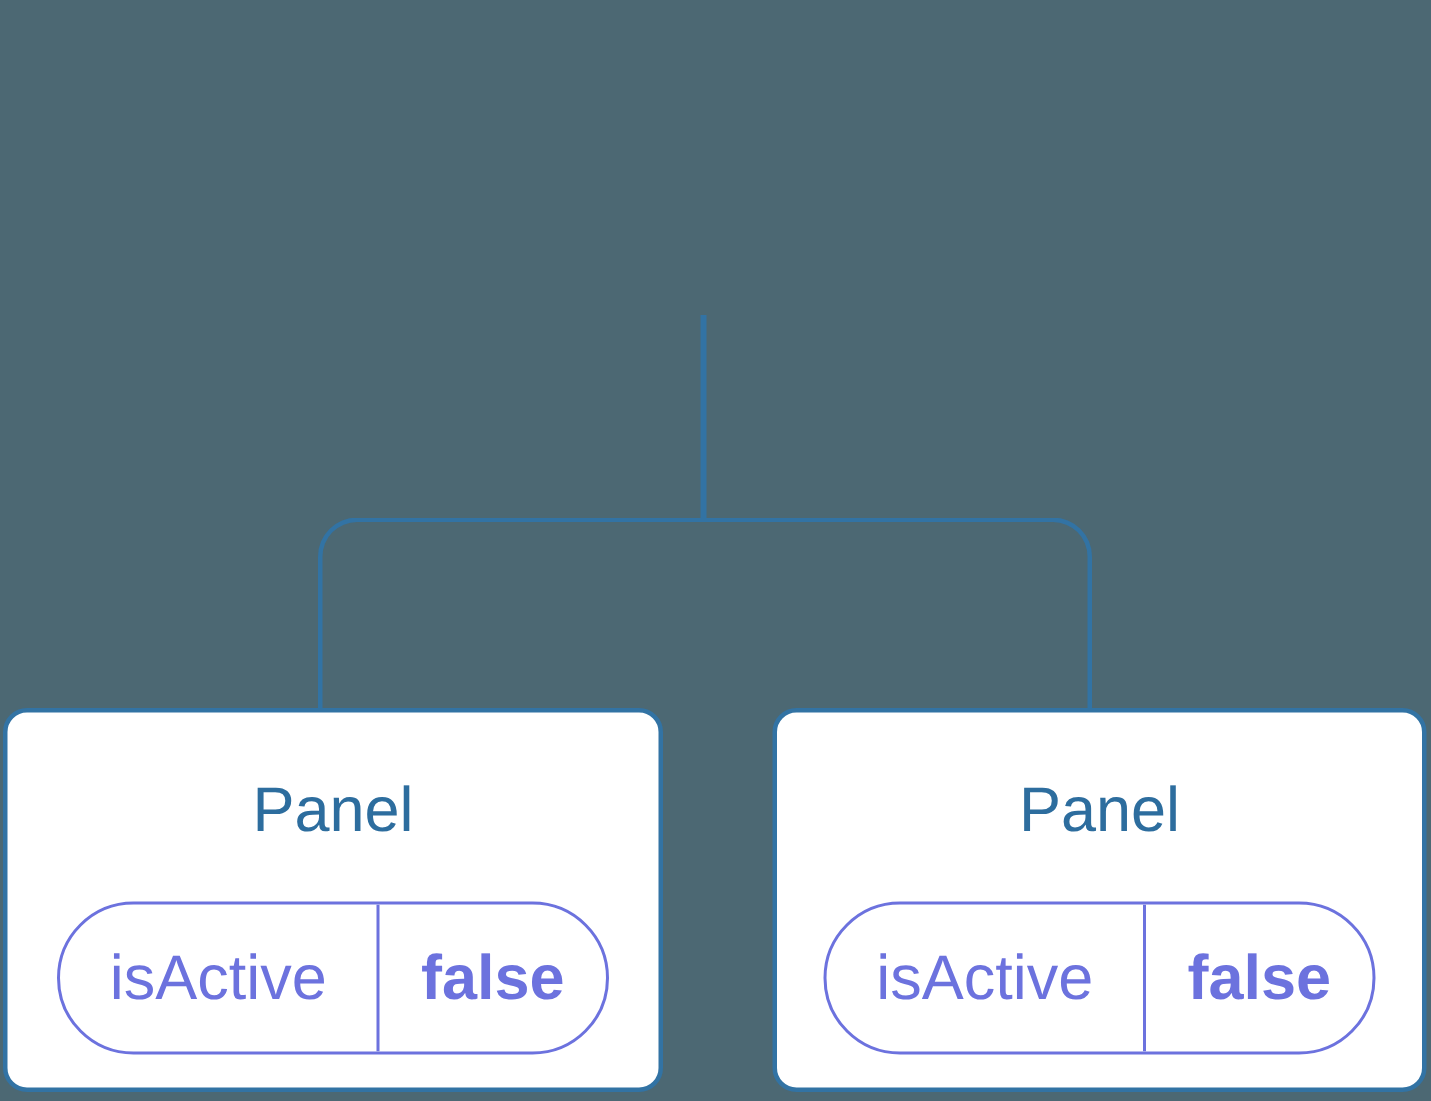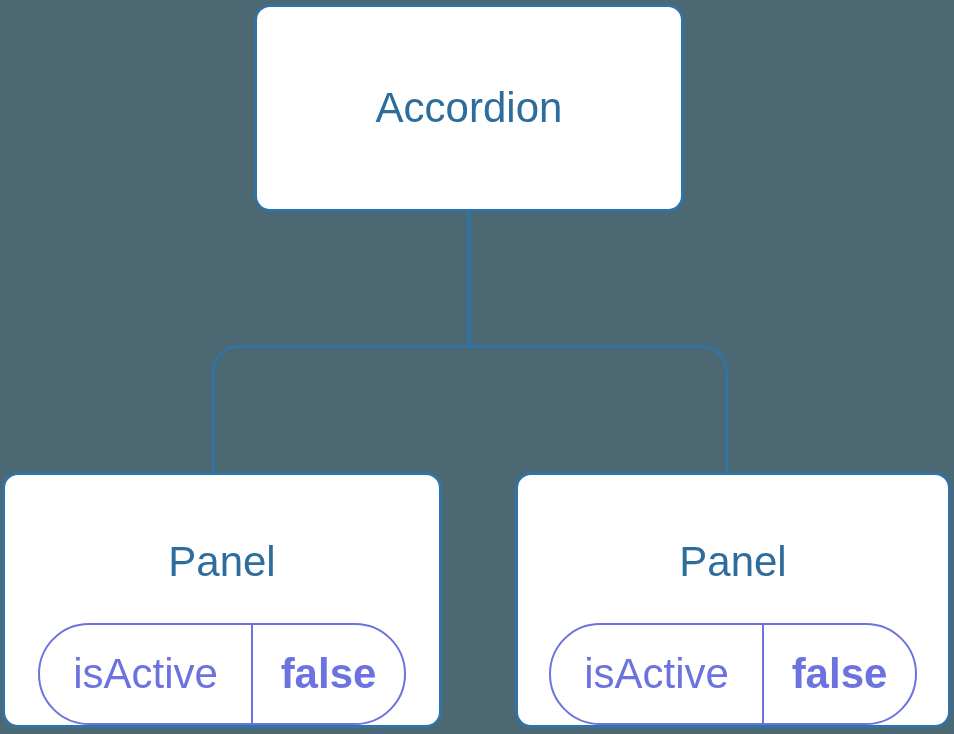--- a/index.html
+++ b/index.html
@@ -13,21 +13,20 @@
     overflow: hidden;
     background: var(--background, #4C6873);
     font-family: "Liberation Sans", sans-serif;
   }
   .node {
     position: absolute;
     background: var(--node-fill, #FFFFFF);
     border: 3px solid var(--node-border, #3273A4);
     border-radius: 16px;
     box-sizing: border-box;
-    justify-content: flex-end;
   }
   .node-root {
     left: 254px;
     top: 4px;
     width: 430px;
     height: 208px;
     display: flex;
     align-items: center;
     justify-content: center;
   }
@@ -96,23 +95,20 @@
   .state-cell.value {
     flex: 1;
     font-weight: bold;
   }
 </style>
 </head>
 <body>
 
 <div id="canvas">
 
-  <div class="node node-root">
-    <span class="node-title">Accordion</span>
-  </div>
 
   <div class="connector-stub"></div>
   <div class="connector-bracket"></div>
 
   <div class="node node-panel left">
     <span class="node-title">Panel</span>
     <div class="state-pill">
       <span class="state-cell key">isActive</span>
       <span class="state-cell value">false</span>
     </div>

